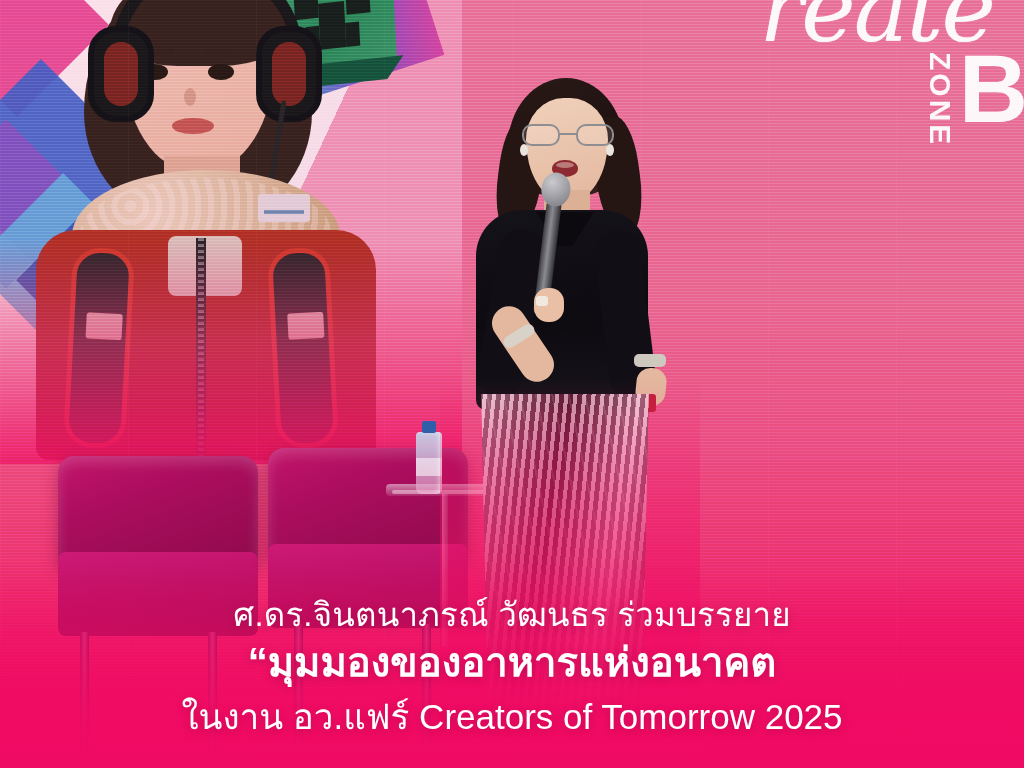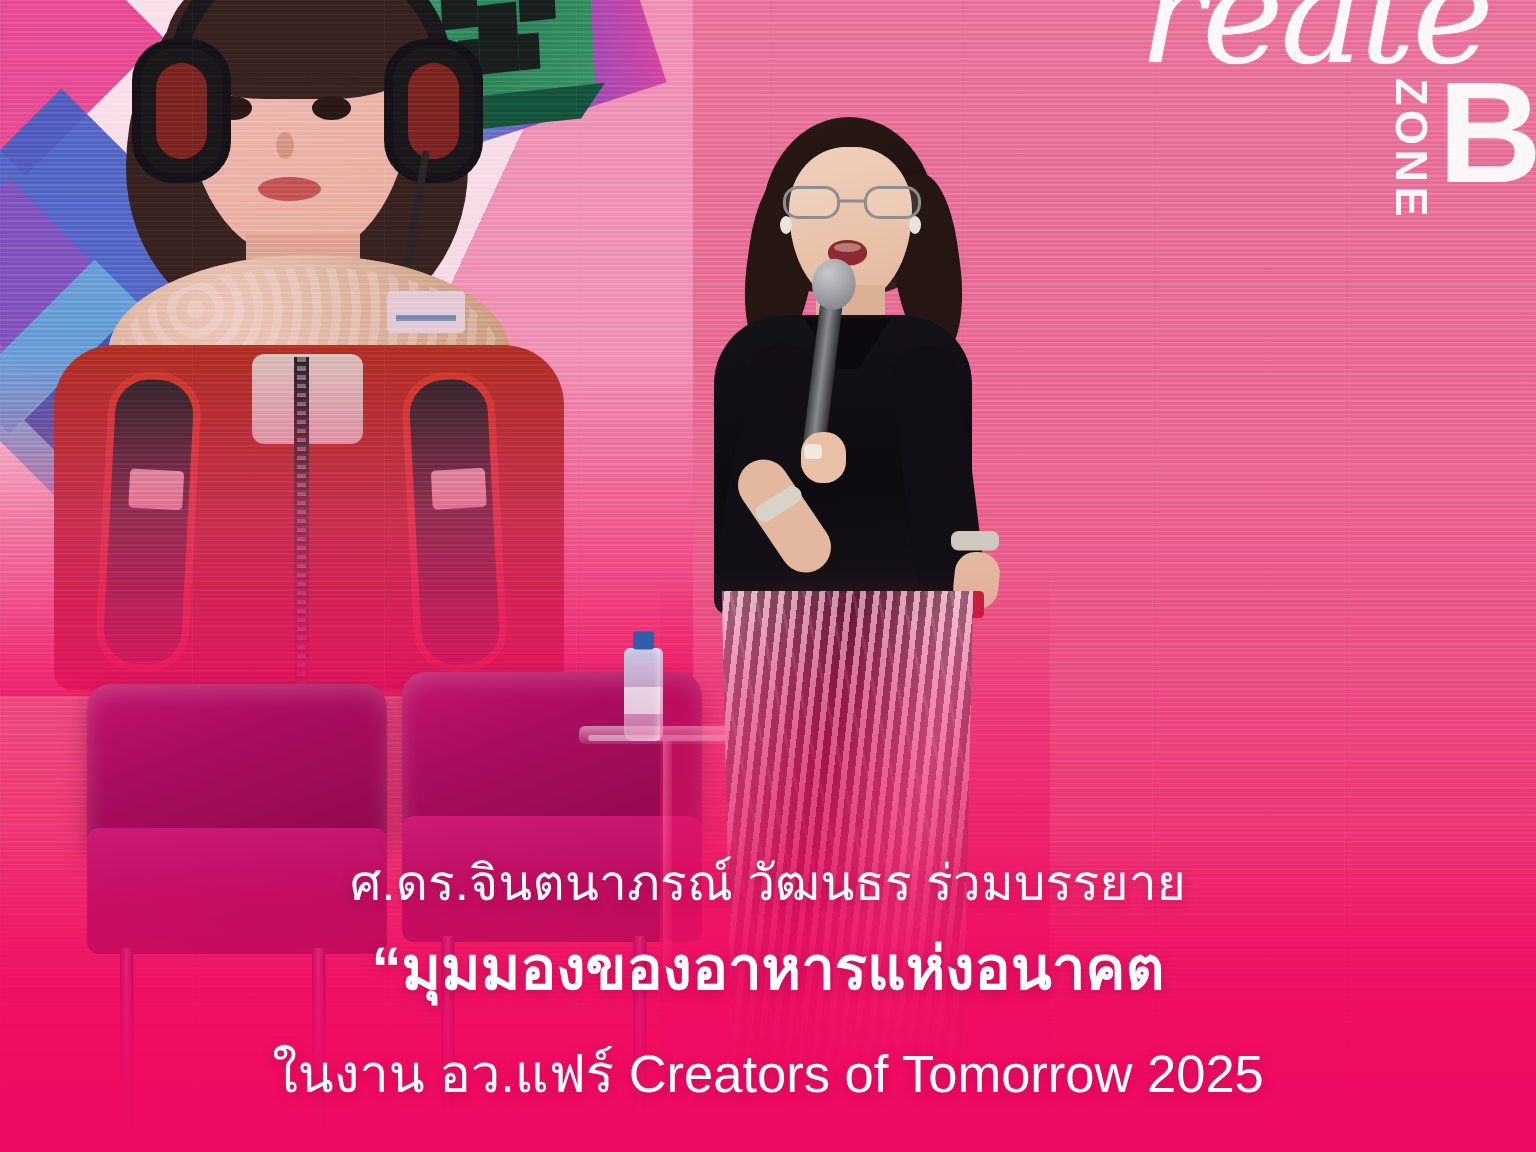--- a/index.html
+++ b/index.html
@@ -368,27 +368,27 @@
   .caption{
     position:absolute;left:0;right:0;bottom:28px;
     text-align:center;color:#ffffff;
     text-shadow:0 2px 8px rgba(120,0,58,.38);
   }
   .cap-line{display:block;white-space:nowrap;}
   .cap-name{
     font-size:33px;font-weight:400;letter-spacing:.2px;line-height:1.22;
   }
   .cap-quote1{
-    font-size:40px;font-weight:700;line-height:1.28;margin-top:11px;
+    font-size:40px;font-weight:700;line-height:1.28;margin-top:1px;
   }
   .cap-quote2{
     font-size:35px;font-weight:700;line-height:1.3;margin-top:1px;
   }
   .cap-event{
-    font-size:35px;font-weight:400;line-height:1.32;margin-top:22px;
+    font-size:35px;font-weight:400;line-height:1.32;margin-top:6px;
   }
 </style>
 </head>
 <body>
 
 <div class="stage">
 
   <div class="led-wall">
     <div class="led-base"></div>
     <div class="led-base-right"></div>

